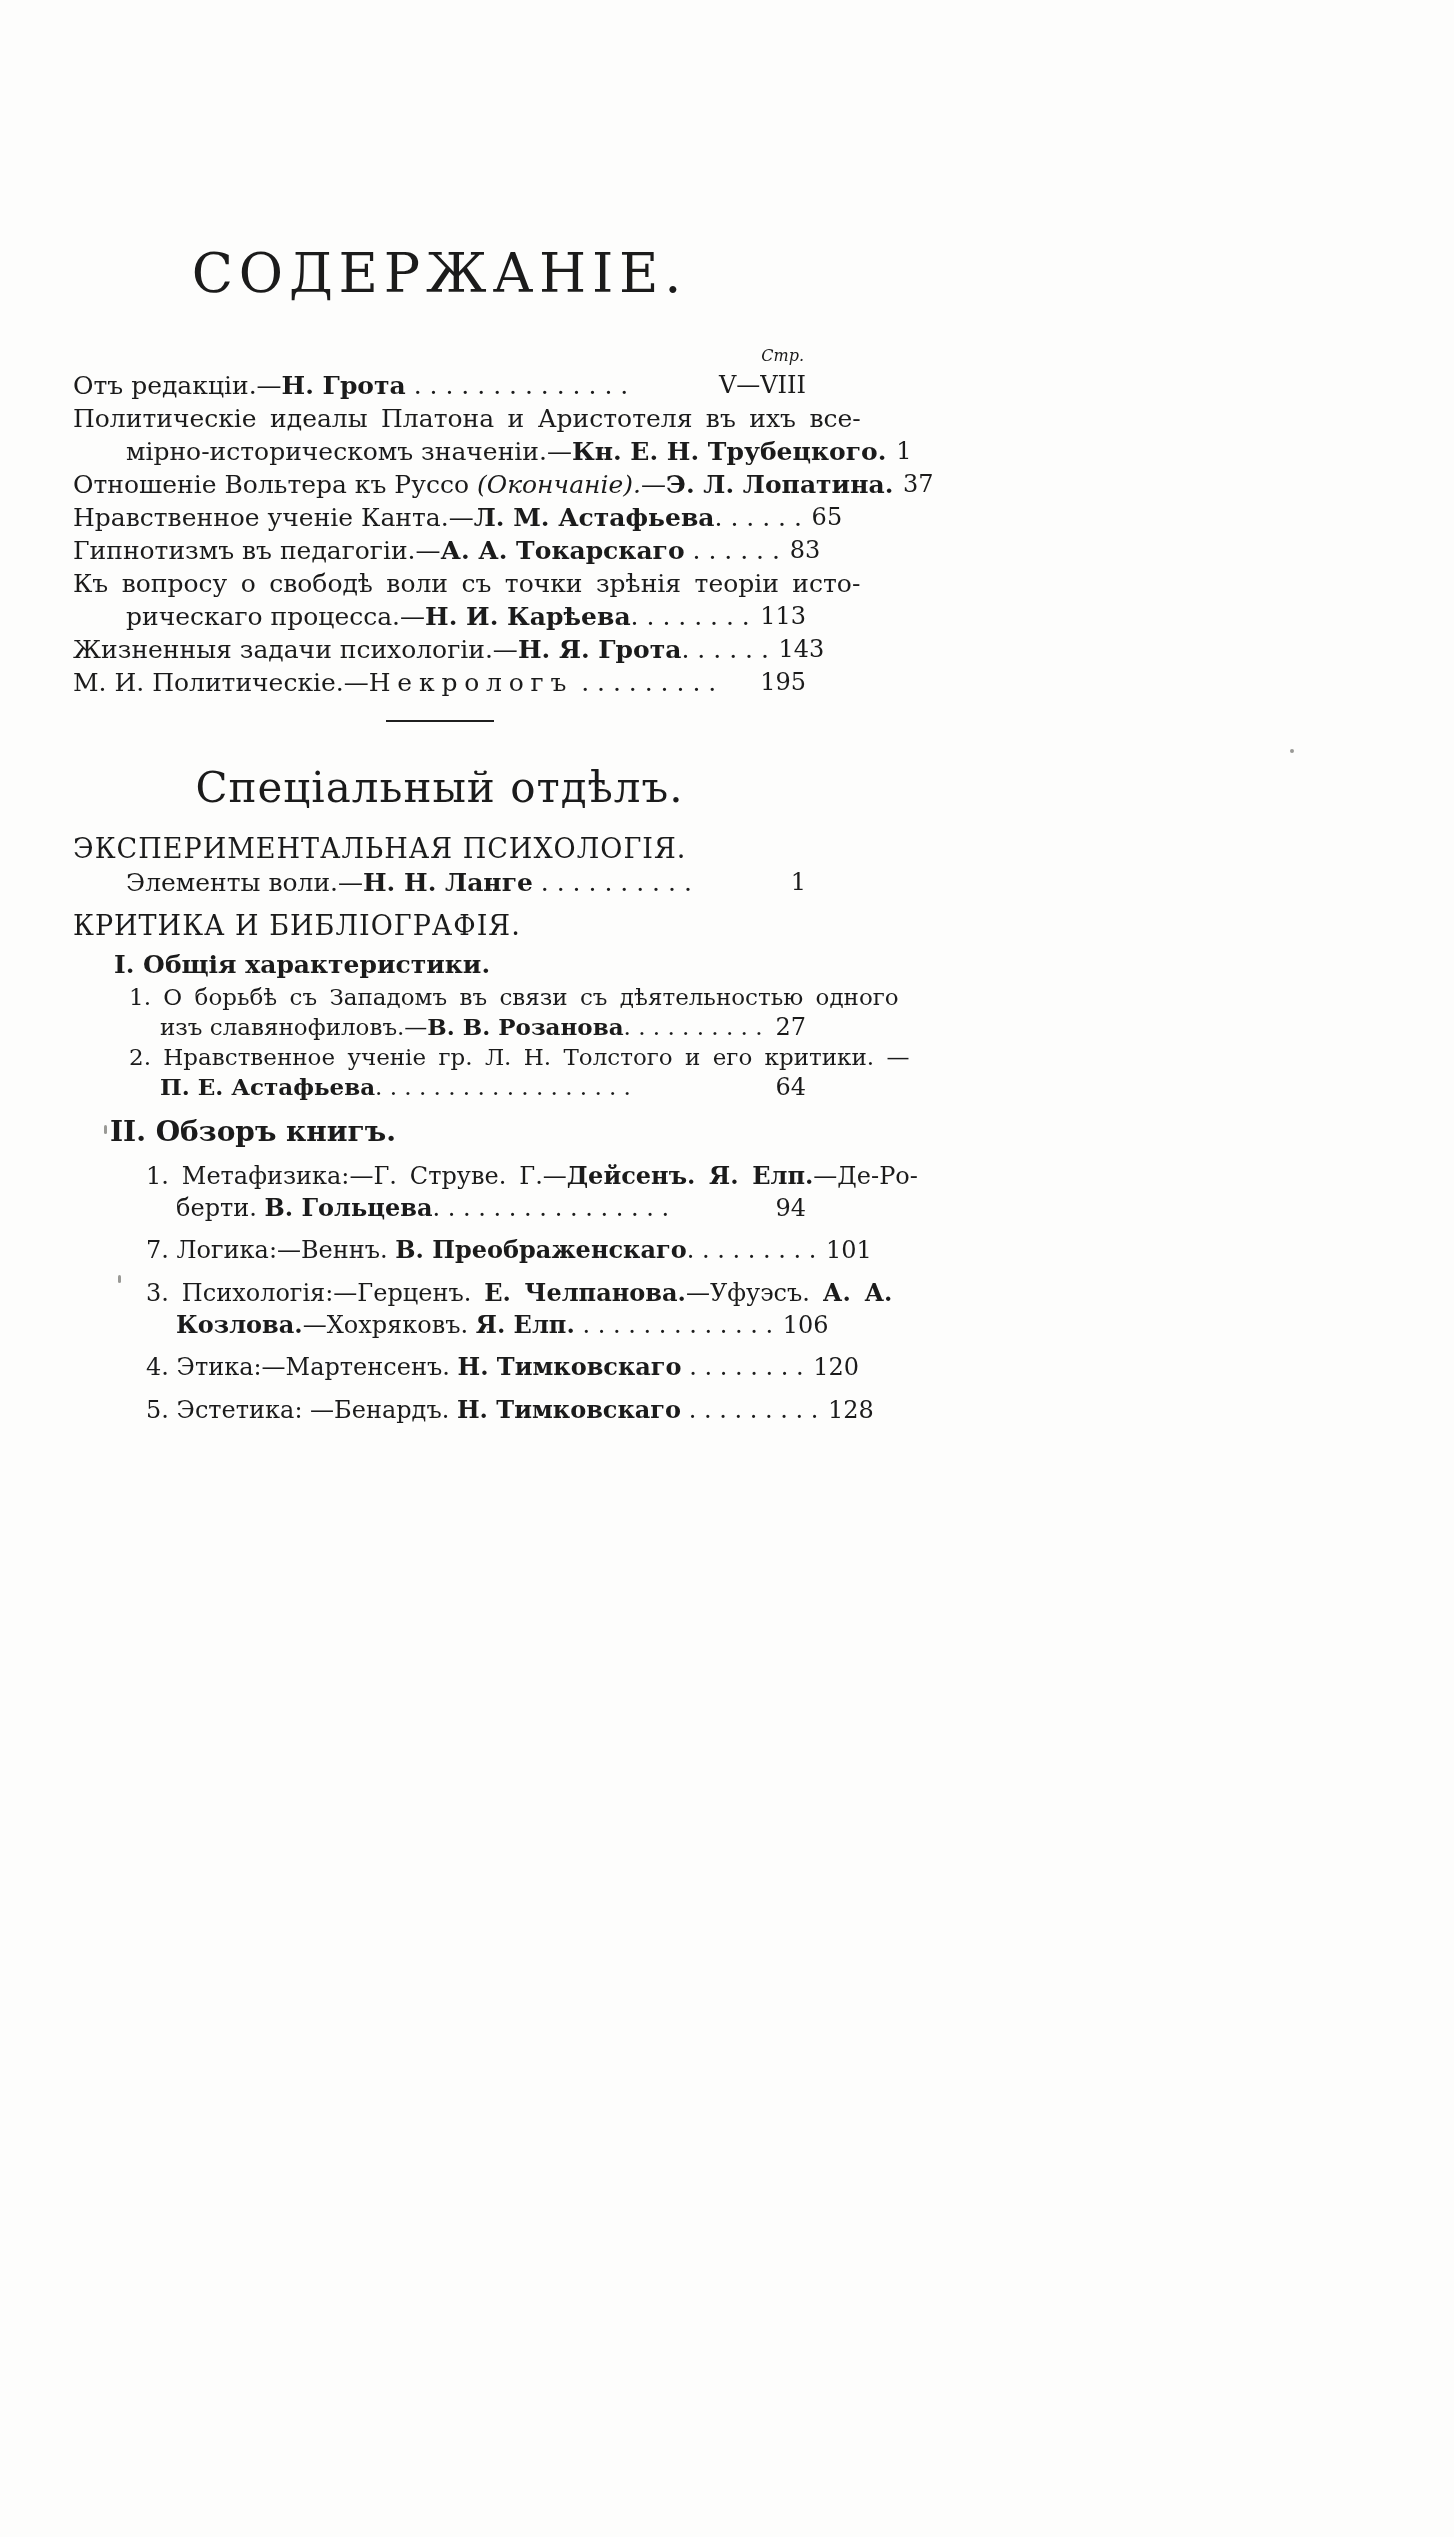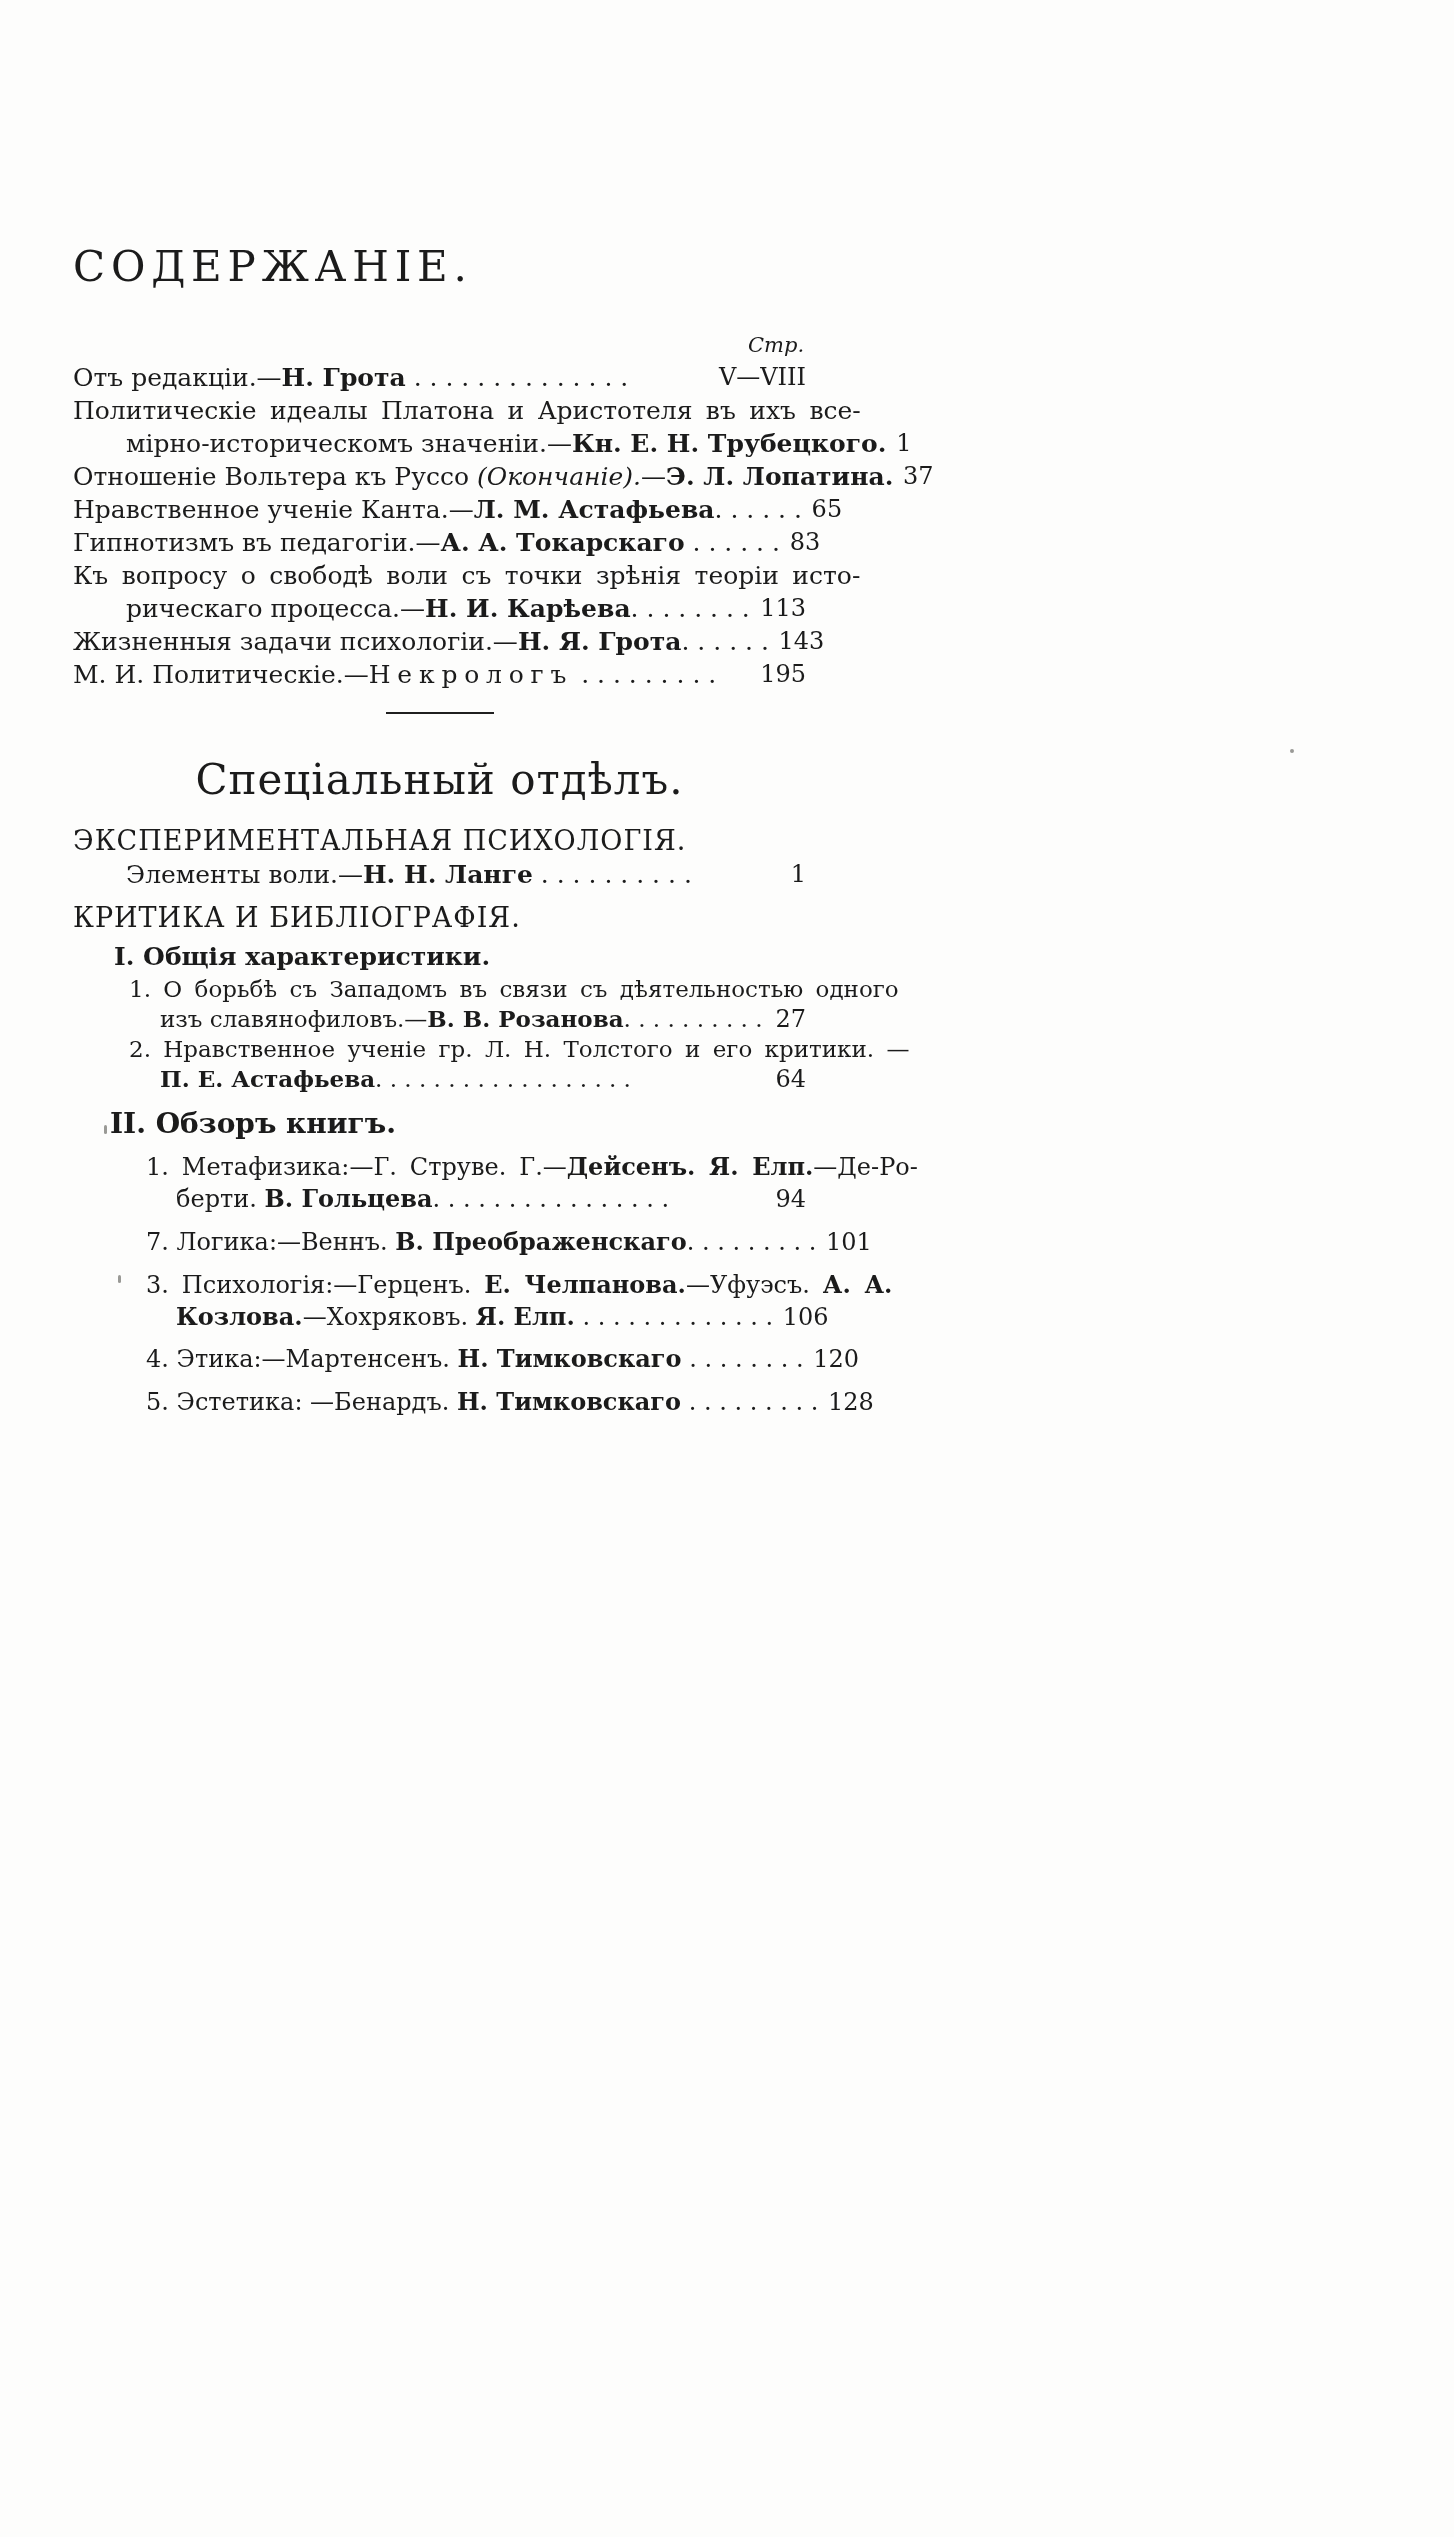--- a/index.html
+++ b/index.html
@@ -18,32 +18,32 @@
     overflow: hidden;
   }
   .content {
     position: absolute;
     left: 73px;
     top: 0;
     width: 733px;
   }
   .doc-title {
     margin-top: 244px;
-    text-align: left;
-    font-size: 42px;
+    text-align: center;
+    font-size: 54px;
     font-weight: 400;
     letter-spacing: 5.8px;
     line-height: 1.1;
   }
   .page-col-header {
     margin-top: 43px;
     margin-bottom: 3.9px;
     text-align: right;
     font-style: italic;
-    font-size: 21px;
+    font-size: 16px;
     padding-right: 1.9px;
   }
   .toc-row {
     display: flex;
     justify-content: space-between;
     align-items: flex-start;
     font-size: 25px;
     line-height: 33px;
   }
   .toc-row .line-text { white-space: nowrap; }

